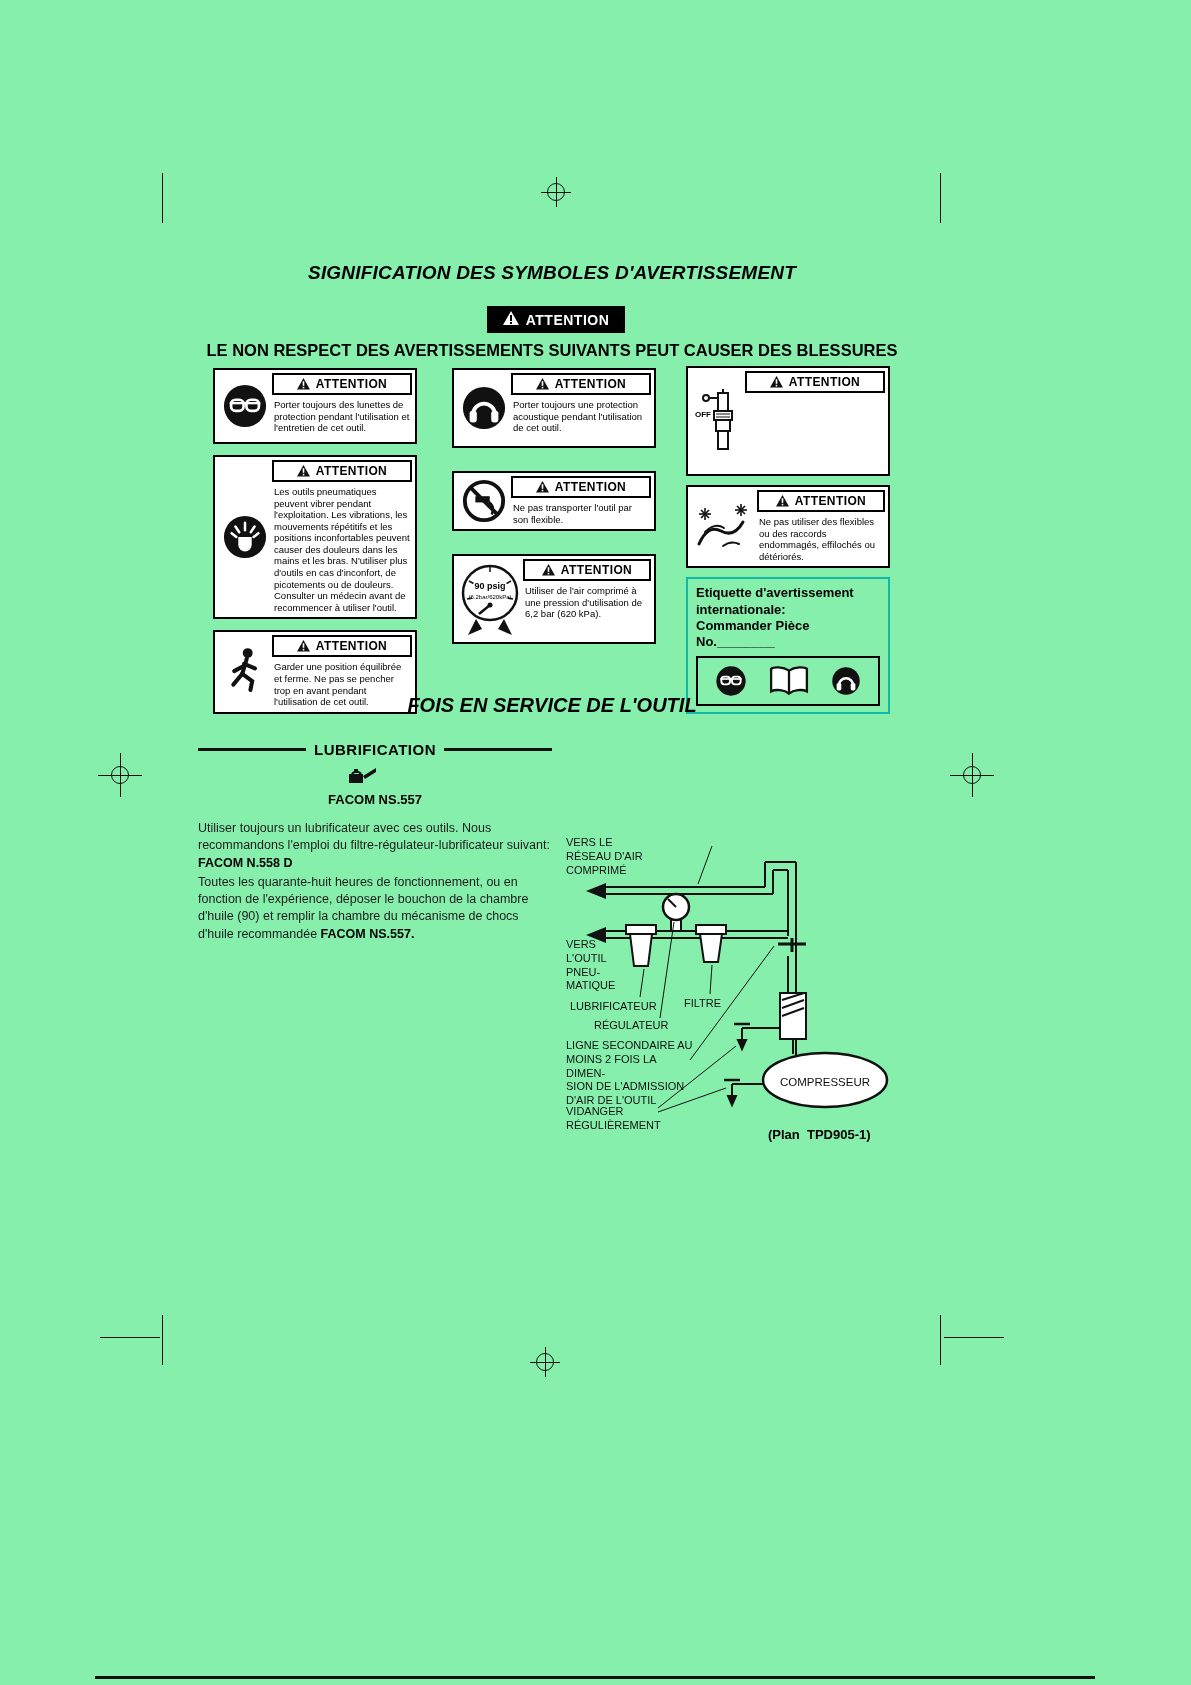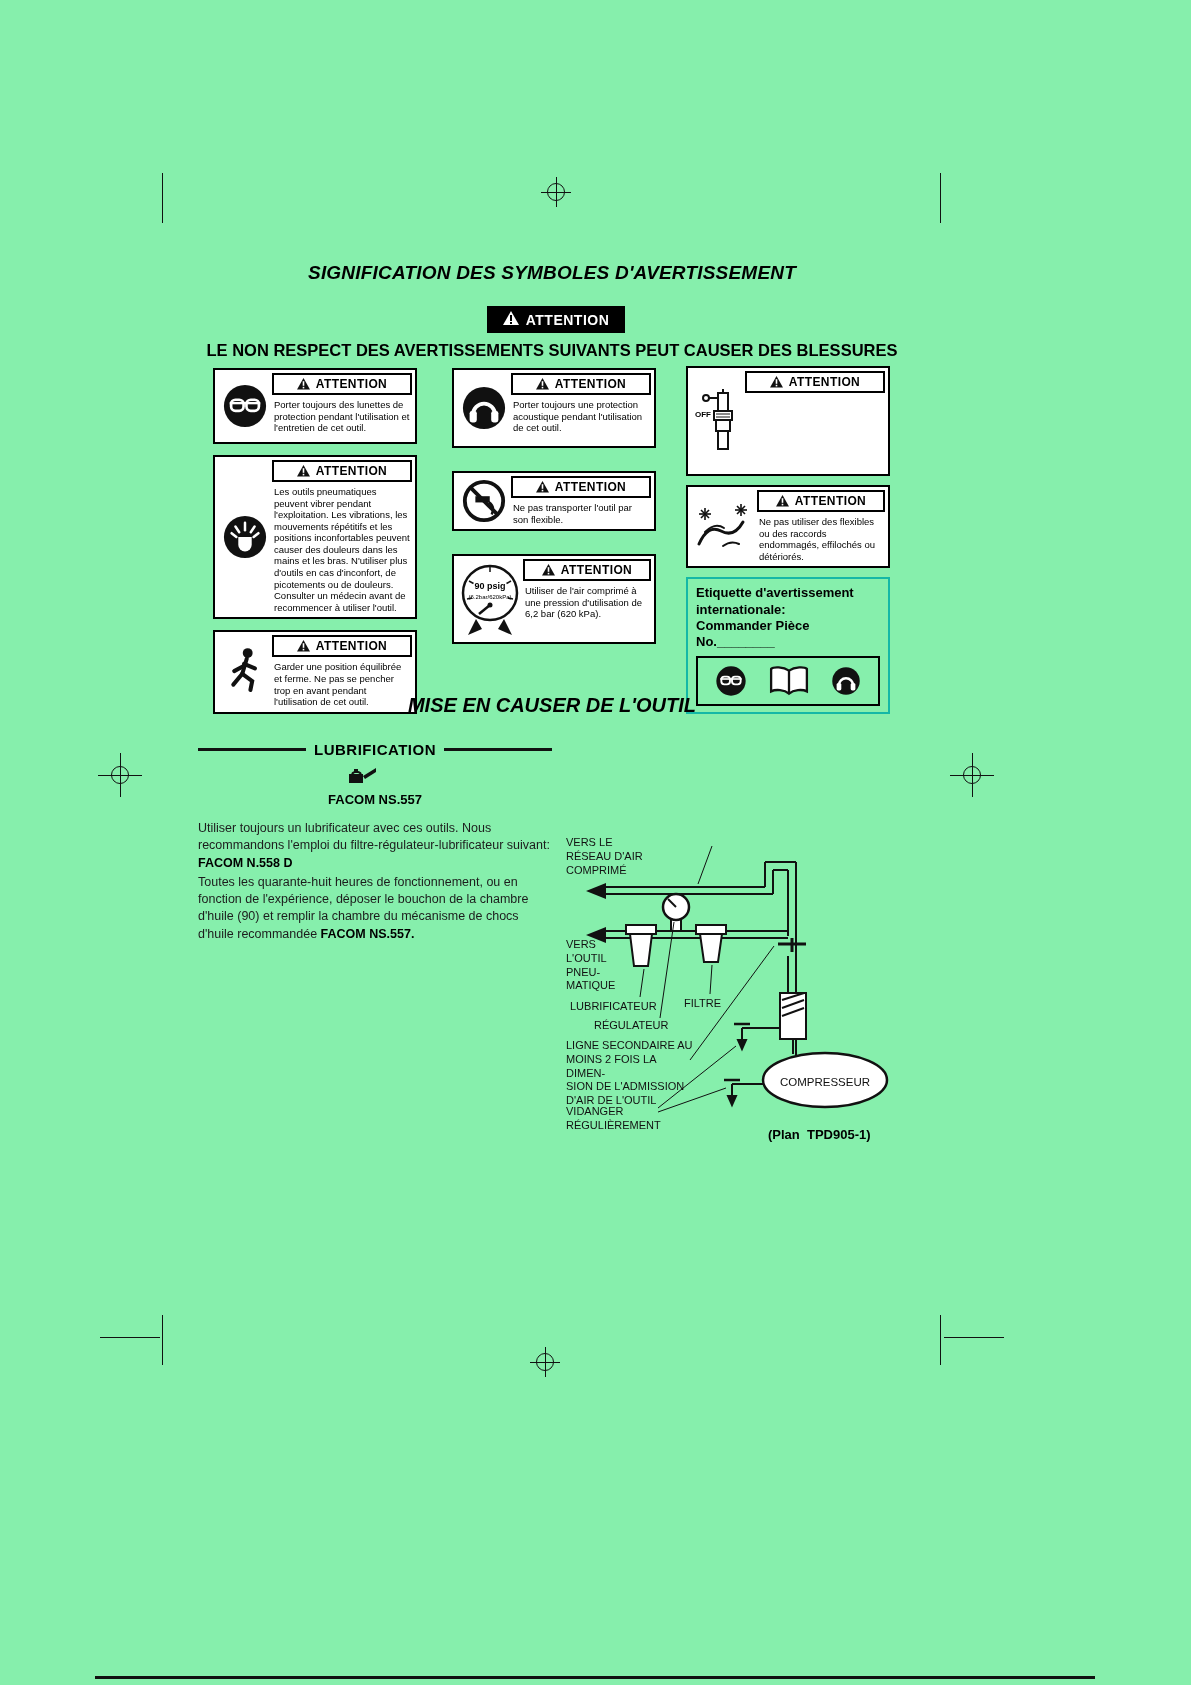--- a/index.html
+++ b/index.html
@@ -346,21 +346,21 @@
         <svg width="30" height="30" viewBox="0 0 48 48">
             <circle cx="24" cy="24" r="22" fill="#111"></circle>
             <path d="M12.5 31 a11.5 11.5 0 0 1 23 0" stroke="#fff" stroke-width="4" fill="none"></path>
             <rect x="9" y="27" width="7.5" height="12" rx="2.5" fill="#fff"></rect>
             <rect x="31.5" y="27" width="7.5" height="12" rx="2.5" fill="#fff"></rect>
           </svg>
       </div>
     </div>
   </div>
 
-  <div class="section2-title">MISE EN CAUSER DE L'OUTIL</div>
+  <div class="section2-title">FOIS EN SERVICE DE L'OUTIL</div>
 
   <div class="lub-head">
     <span class="rule"></span>
     <span class="t">LUBRIFICATION</span>
     <span class="rule"></span>
   </div>
 
   <div class="oilcan">
     <svg width="36" height="22" viewBox="0 0 36 22">
         <rect x="5" y="10" width="14" height="9" fill="#111"></rect>

